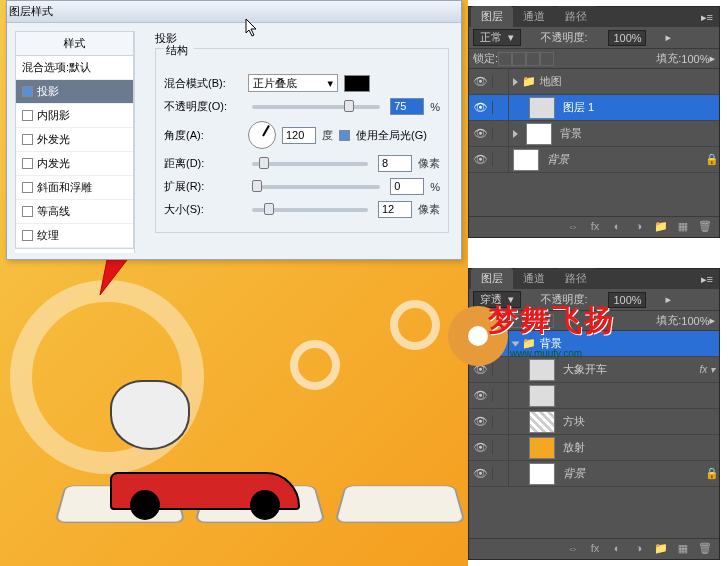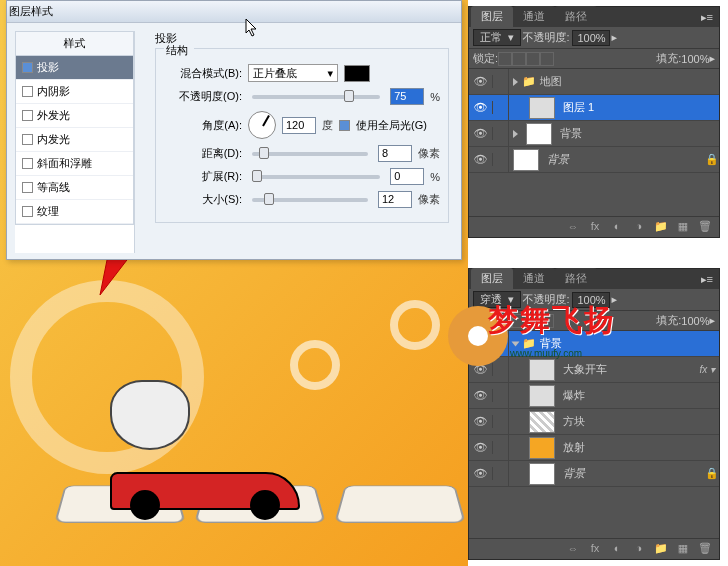--- a/index.html
+++ b/index.html
@@ -27,41 +27,41 @@
 .styles{width:120px;border-right:1px solid #cbd4df;background:#fff;margin:8px}
 .styles .hdr{padding:4px 6px;border:1px solid #cbd4df;background:#f3f6fa;text-align:center}
 .styles .list{border:1px solid #cbd4df;border-top:none}
 .styles .item{padding:4px 6px;border-bottom:1px solid #eceff4;display:flex;align-items:center;gap:4px;cursor:default}
 .styles .item.sel{background:#6b7a8f;color:#fff}
 .chk{width:11px;height:11px;border:1px solid #888;background:#fff;display:inline-block;flex-shrink:0}
 .chk.on{background:#5a8fd6}
 .options{flex:1;padding:8px 12px}
 .group-title{margin-bottom:2px}
 .fieldset{border:1px solid #cbd4df;padding:8px}
-.sub-title{margin:-14px 0 6px 0;background:#edf2f7;width:30px;padding:0 2px}
+.sub-title{margin:-14px 0 16px 0;background:#edf2f7;width:30px;padding:0 2px}
 .row{display:flex;align-items:center;margin:6px 0;gap:6px}
-.row .lbl{width:78px;text-align:right}
+.row .lbl{width:78px;text-align:left}
 .select{border:1px solid #999;background:#fff;padding:1px 4px;width:90px;height:18px;display:flex;align-items:center;justify-content:space-between}
 .swatch{width:26px;height:17px;background:#000;border:1px solid #888}
 .slider{height:4px;background:#c0c8d2;flex:1;position:relative;border-radius:2px;margin:0 4px}
 .slider .thumb{position:absolute;width:10px;height:12px;background:#e4e8ee;border:1px solid #777;top:-5px;border-radius:2px}
 .numbox{width:34px;height:17px;border:1px solid #7a8ba1;background:#fff;padding:1px 3px;text-align:left}
 .numbox.sel{background:#2a6fd6;color:#fff}
 .dial{width:28px;height:28px;border:1px solid #888;border-radius:50%;background:#fff;position:relative}
 .dial::after{content:"";position:absolute;width:2px;height:12px;background:#000;left:13px;top:2px;transform-origin:bottom;transform:rotate(30deg)}
 .u{color:#333}
 
 .panel{position:absolute;width:252px;background:#535353;color:#ccc;border:1px solid #2a2a2a}
 .p1{left:468px;top:6px;height:232px}
 .p2{left:468px;top:268px;height:292px}
 .tabs{height:20px;display:flex;align-items:flex-end;background:#3a3a3a;padding-left:2px;gap:0}
 .tab{padding:3px 10px;background:#3a3a3a;color:#aaa;border-top-left-radius:3px;border-top-right-radius:3px}
 .tab.active{background:#535353;color:#ddd}
 .tabs .menu{margin-left:auto;padding:3px 6px;color:#ccc}
-.opts{height:22px;display:flex;align-items:center;padding:0 4px;gap:2px;border-bottom:1px solid #3a3a3a}
+.opts{height:22px;display:flex;align-items:center;padding:0 4px;gap:20px;border-bottom:1px solid #3a3a3a}
 .opts .sel{background:#3a3a3a;border:1px solid #222;padding:1px 6px;display:flex;align-items:center;gap:6px;height:17px}
 .opts .pct{width:38px;background:#3a3a3a;border:1px solid #222;text-align:right;padding:1px 3px}
 .locks{height:20px;display:flex;align-items:center;padding:0 4px;gap:0;border-bottom:1px solid #3a3a3a}
 .locks .i{width:14px;height:14px;border:1px solid #666;display:inline-block}
 .layers{max-height:160px;overflow:auto}
 .lyr{display:flex;align-items:center;height:26px;border-bottom:1px solid #444}
 .lyr .eye{width:24px;text-align:center;border-right:1px solid #444}
 .lyr .cell2{width:16px;border-right:1px solid #444;height:26px}
 .lyr .thumb{width:26px;height:22px;border:1px solid #7a7a7a;background:#ddd;margin:0 4px}
 .lyr.fold .tri{display:inline-block;width:0;height:0;border-top:4px solid transparent;border-bottom:4px solid transparent;border-left:5px solid #bbb;margin:0 4px}
@@ -100,20 +100,23 @@
       <path d="M60 10 Q 95 80 40 180 L60 170 L10 235 L25 160 L40 180" fill="#e01414" stroke="#b00" stroke-width="1"></path>
     </svg>
 </div>
 
 <div class="dialog">
   <div class="title">图层样式</div>
   <div class="body">
     <div class="styles">
       <div class="hdr">样式</div>
       <div class="list">
+        <div class="item">
+            <span>混合选项:默认</span>
+          </div>
         <div class="item sel">
             <span class="chk on"></span>
             <span>投影</span>
           </div>
         <div class="item">
             <span class="chk"></span>
             <span>内阴影</span>
           </div>
         <div class="item">
             <span class="chk"></span>
@@ -305,21 +308,20 @@
         <span style="width:16px"></span>
         <span class="thumb"></span>
         <span class="nm">大象开车</span>
         <span class="fx">fx ▾</span>
       </div>
     <div class="lyr">
         <span class="eye">👁</span>
         <span class="cell2"></span>
         <span style="width:16px"></span>
         <span class="thumb"></span>
-        <span class="nm">爆炸</span>
       </div>
     <div class="lyr">
         <span class="eye">👁</span>
         <span class="cell2"></span>
         <span style="width:16px"></span>
         <span class="thumb" style="background:linear-gradient(45deg,#ccc 25%,#fff 25%,#fff 50%,#ccc 50%,#ccc 75%,#fff 75%);background-size:8px 8px"></span>
         <span class="nm">方块</span>
       </div>
     <div class="lyr">
         <span class="eye">👁</span>

